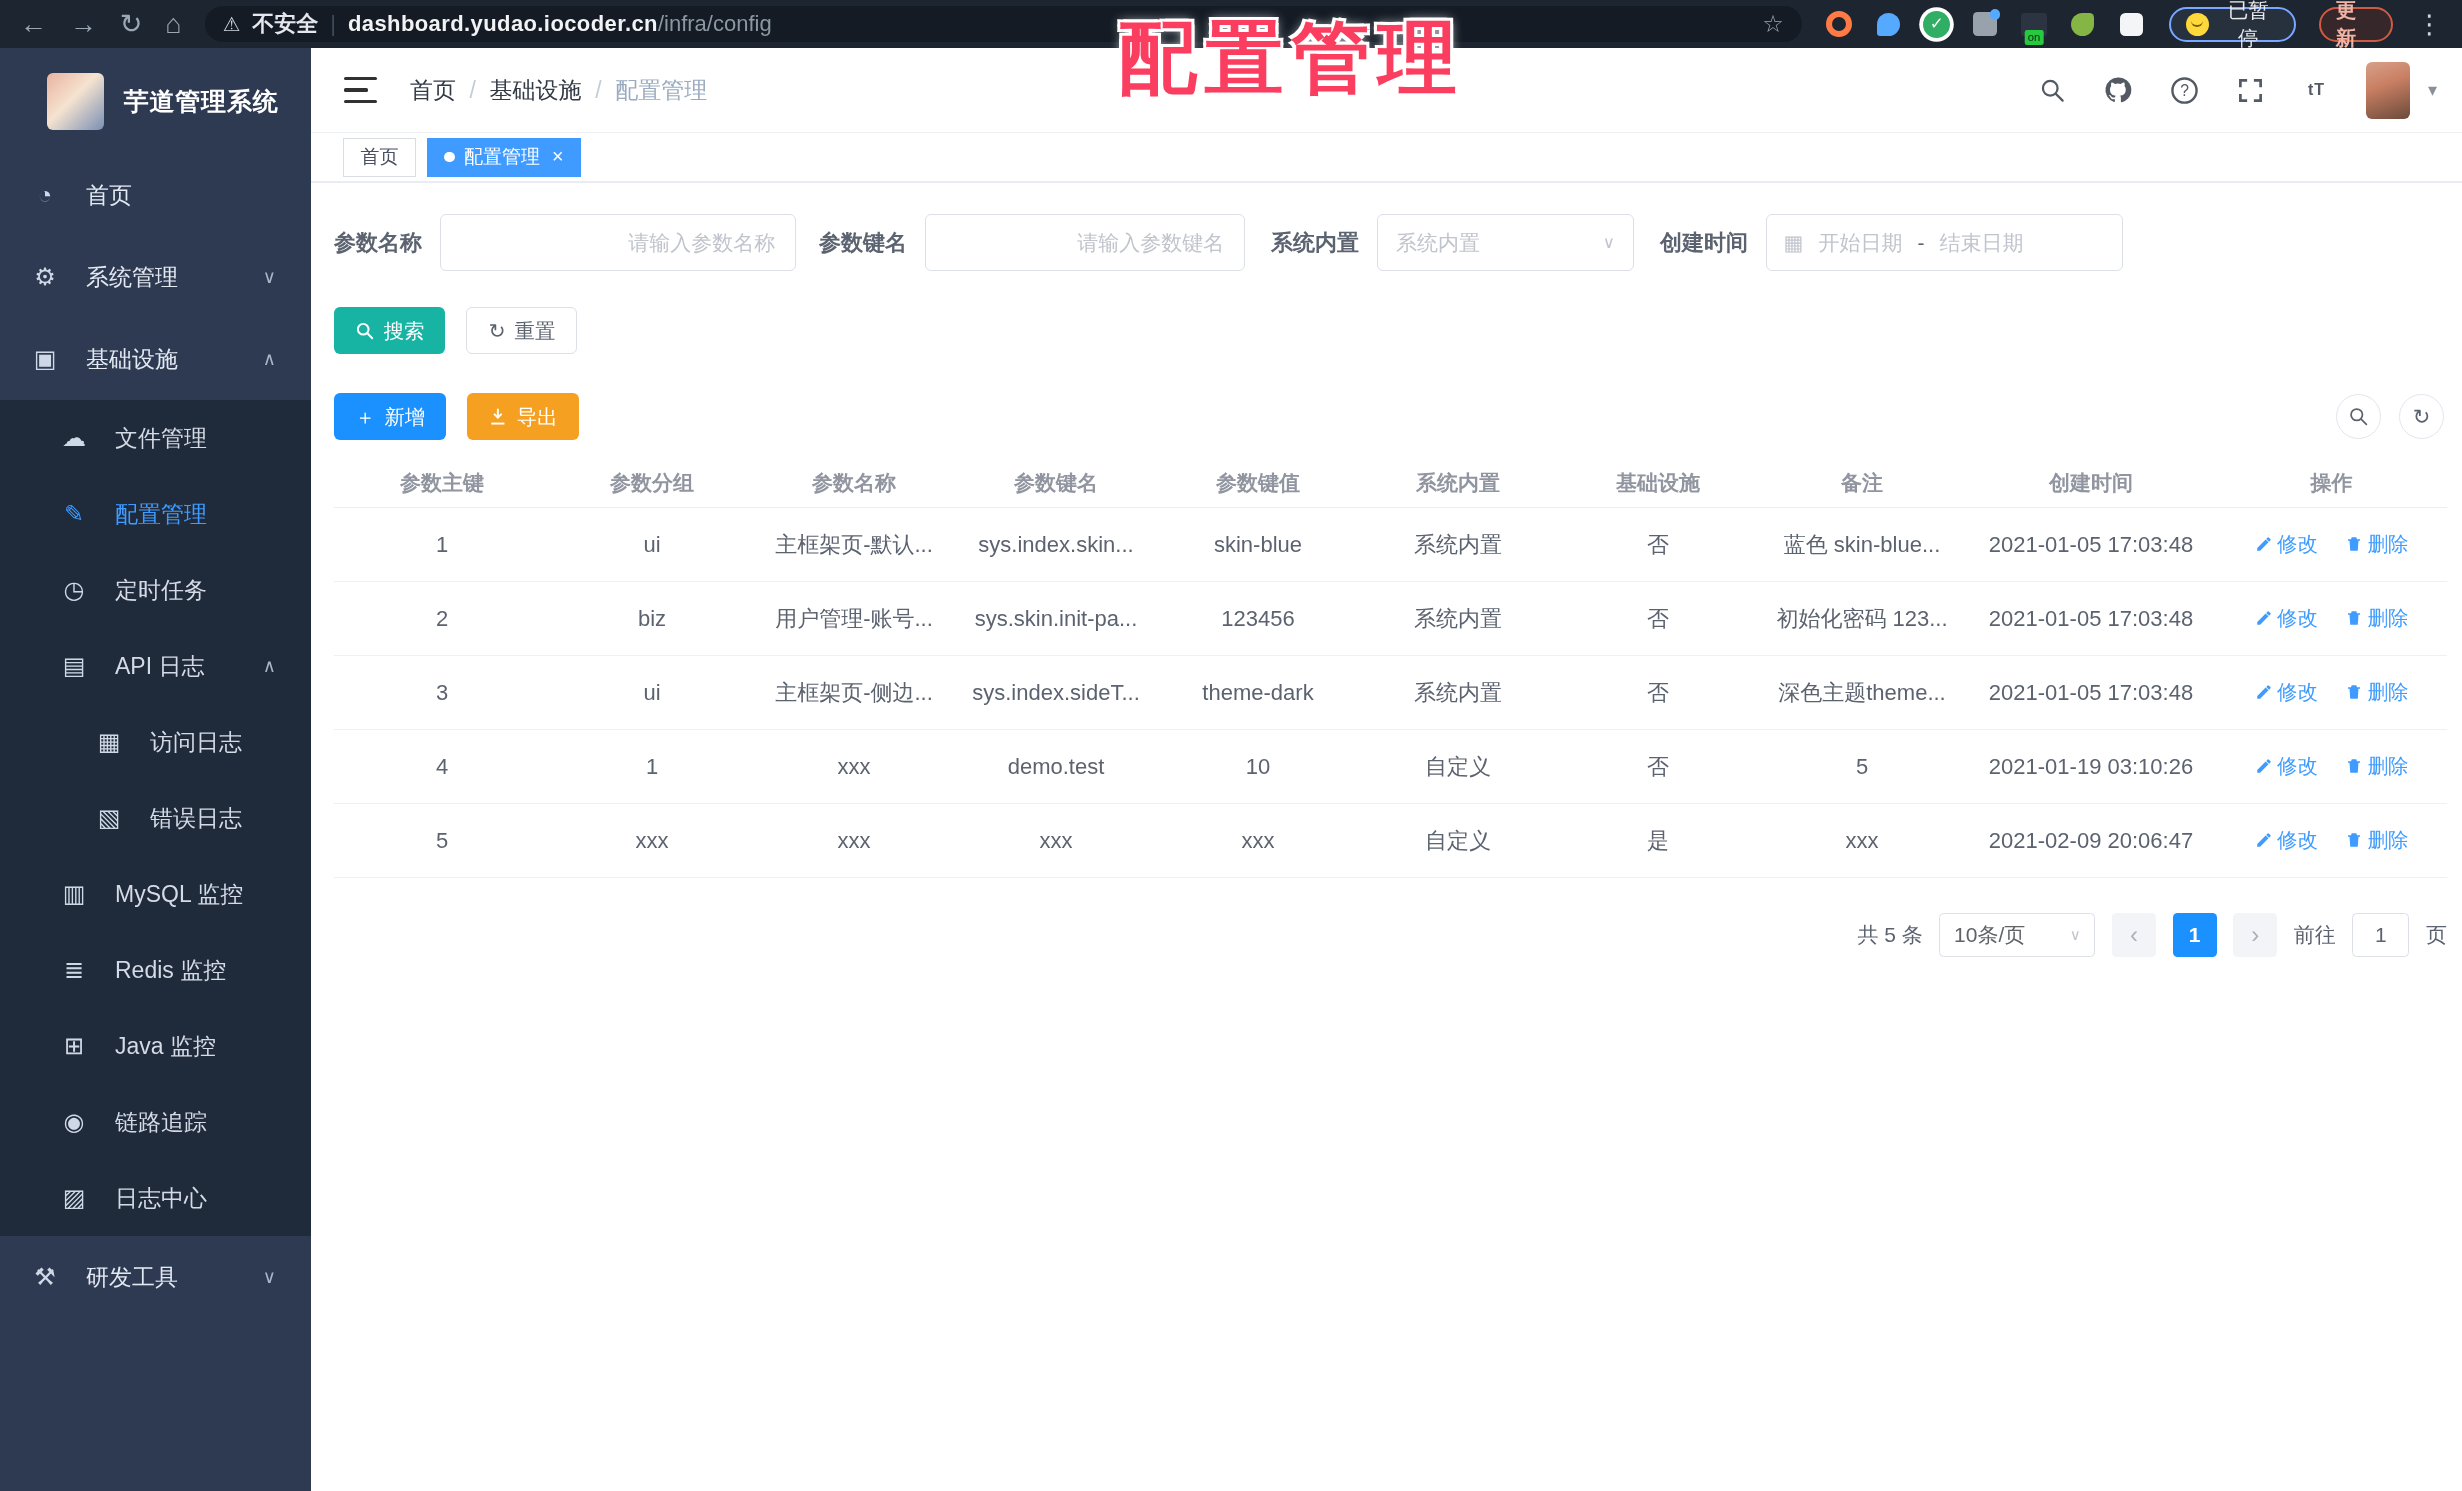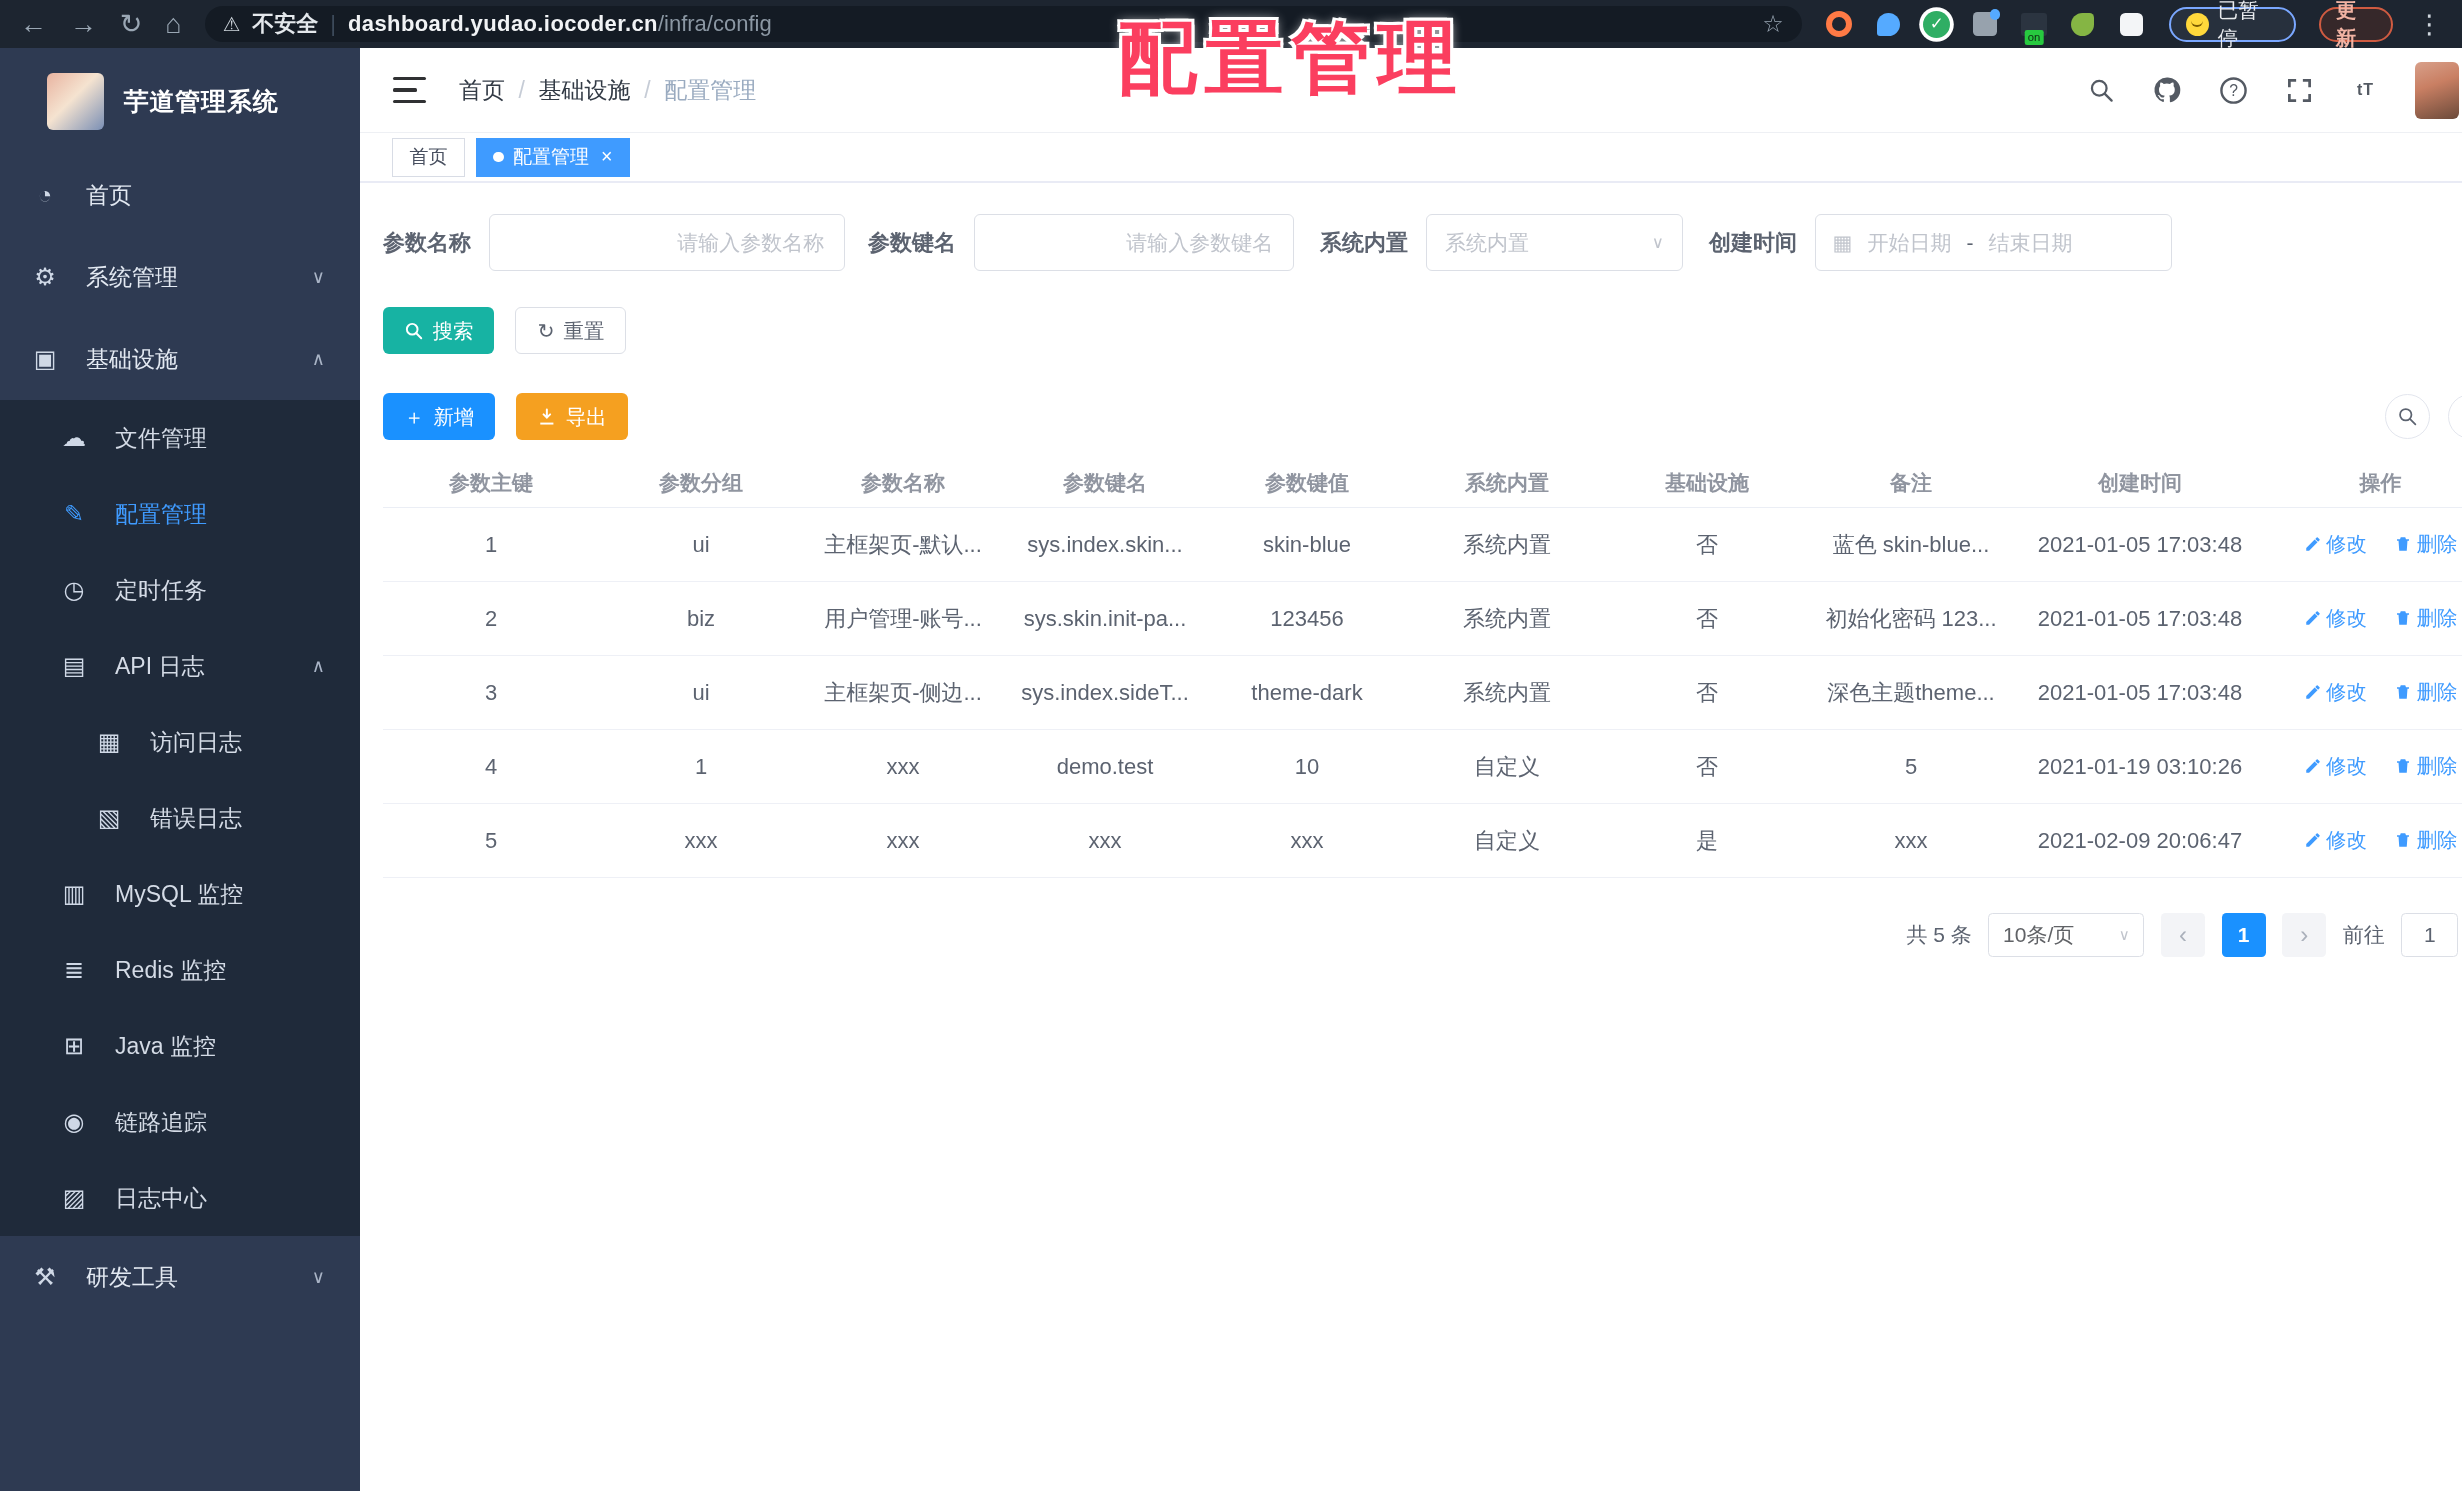--- a/index.html
+++ b/index.html
@@ -27,35 +27,35 @@
   .ext-gray { width:24px; height:24px; background:#97a2ad; border-radius:4.5px; position:relative; }
   .ext-gray::after { content:""; position:absolute; right:-3px; top:-3px; width:10.6px; height:10.6px;
     background:#55aaff; border-radius:50%; }
   .ext-on { width:26px; height:23px; background:#2b3440; border-radius:3px; position:relative; }
   .ext-on::after { content:"on"; position:absolute; left:50%; transform:translateX(-50%); bottom:-9px;
     background:#27c93f; color:#0c2b12; font-size:11.3px; line-height:1; padding:1.5px 3px; border-radius:2.3px; }
   .ext-leaf { width:23px; height:23px; background:#85b544; border-radius:50% 4.5px 50% 50%; }
   .ext-puzzle { width:23px; height:23px; background:#f3f5f7; border-radius:5.3px; }
   .pill { height:35px; border-radius:19px; display:flex; align-items:center; gap:9px;
     padding:0 15px; font-size:20.4px; }
-  .pill-paused { border:2.3px solid #7aa7ff; background:#27303d; color:#e8eaed; }
+  .pill-paused { border:2.3px solid #7aa7ff; background:#27303d; color:#e8eaed;text-align:center; }
   .emoji-dot { width:23px; height:23px; border-radius:50%; background:#ffd83b; position:relative; }
   .emoji-dot::after { content:""; position:absolute; left:5.3px; top:6.8px; width:12px; height:6px;
     border-bottom:2.3px solid #7a5b00; border-radius:0 0 6px 6px; }
   .pill-update { border:2.3px solid #cf5b41; background:#36282a; color:#f1b3a3; font-weight:700; }
   .dots-ico { color:#cfd6dd; font-size:26px; }
 
   
   .overlay-title { position:absolute; left:1118px; top:6px; z-index:60; font-size:79px;
     font-weight:800; letter-spacing:7.6px; color:#fb3e5f; pointer-events:none;
     text-shadow:-3px -3px 0 #fff, 3px -3px 0 #fff, -3px 3px 0 #fff, 3px 3px 0 #fff, 0 0 12px rgba(255,255,255,.95); }
 
   
   .app { display:flex; height:1443px; }
-  .sidebar { width:360px; background:#2e3a52; color:#e3e9f2; flex:none; display:flex; flex-direction:column; }
+  .sidebar { width:311px; background:#2e3a52; color:#e3e9f2; flex:none; display:flex; flex-direction:column; }
   .logo-row { height:106px; display:flex; align-items:center; gap:19.7px; padding-left:47px; }
   .logo-img { width:57px; height:57px; border-radius:6px;
     background:linear-gradient(135deg,#e8b3a0 0%, #f5e3d0 45%, #7a8fb5 100%); }
   .logo-title { font-size:25px; font-weight:700; color:#fff; letter-spacing:0.8px; }
   .menu-item { height:82px; display:flex; align-items:center; gap:23px; padding-left:27px;
     font-size:23px; color:#e3e9f2; cursor:pointer; }
   .menu-item .mi-ico { width:36px; text-align:center; font-size:24px; color:#cfd8e6; }
   .chev { margin-left:auto; margin-right:35px; font-size:18px; color:#a9b4c6; }
   .submenu { background:#1f2a3a; }
   .submenu .menu-item { height:76px; padding-left:56px; color:#d4dbe6; }

